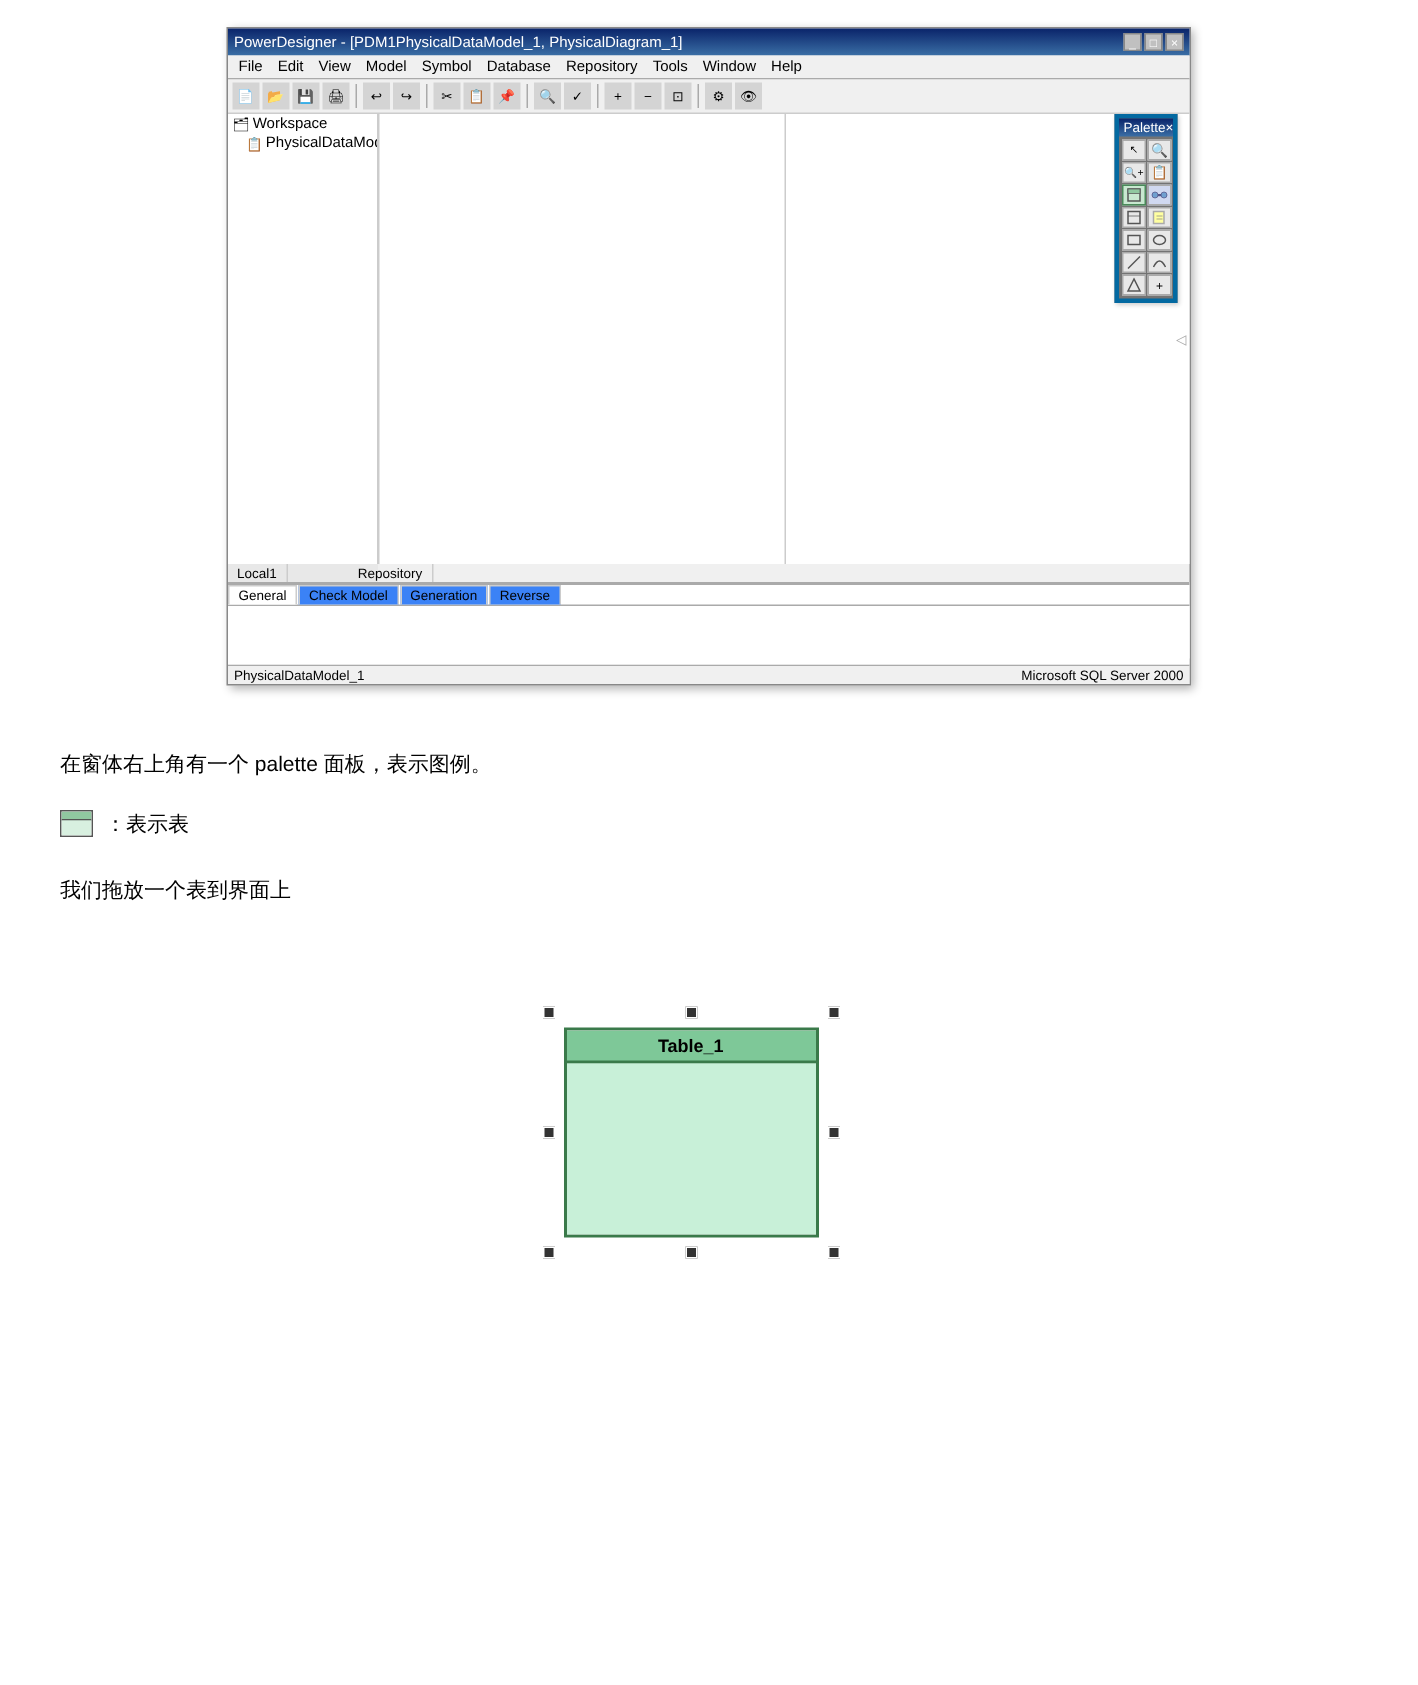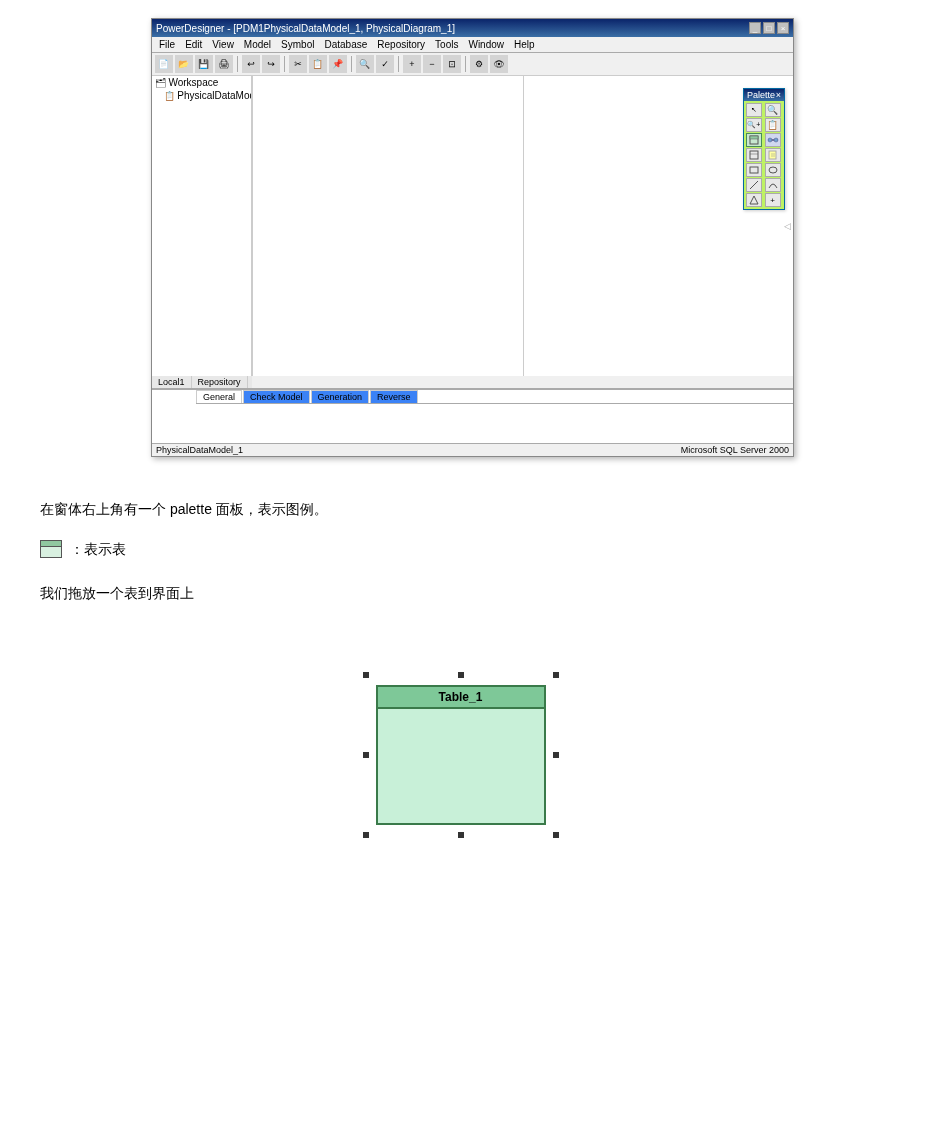--- a/index.html
+++ b/index.html
@@ -129,25 +129,25 @@
       left: 50%;
       top: 0;
       bottom: 0;
       width: 1px;
       background: #ccc;
     }
 
     
     .palette {
       position: absolute;
-      top: 12px;
+      top: 0;
       right: 8px;
       width: 42px;
-      background: #bef264;
-      border: 1px solid #0369a1;
+      background: #737373;
+      border: 3px solid #0369a1;
       box-shadow: 1px 1px 3px rgba(0,0,0,0.2);
       font-size: 9px;
     }
     .palette-title {
       background: linear-gradient(to bottom, #0a246a, #3a6ea5);
       color: #fff;
       padding: 1px 3px;
       display: flex;
       justify-content: space-between;
       align-items: center;
@@ -175,21 +175,20 @@
     .bottom-panel {
       height: 55px;
       background: #fff;
       border-top: 2px solid #aaa;
       position: relative;
     }
     .bottom-tabs {
       display: flex;
       border-bottom: 1px solid #aaa;
       font-size: 9px;
-      margin-left: 44px;
     }
     .btab {
       padding: 1px 6px;
       border: 1px solid #ccc;
       border-bottom: none;
       margin-right: 1px;
       cursor: pointer;
       background: #3b82f6;
     }
     .btab.active { background: #fff; }
@@ -452,21 +451,21 @@
               </svg>
           </div>
           <div class="palette-btn" style="font-size:8px;">+</div>
         </div>
       </div>
 
       <div style="position:absolute; right:2px; top:50%; transform:translateY(-50%); font-size:9px; color:#aaa;">◁</div>
     </div>
   </div>
 
-  <div class="sidebar-tabs" style="width:100px; margin-top:-1px;">
+  <div class="sidebar-tabs" style="width:100px; margin-top:-1px;gap:41px;">
     <div class="stab">Local1</div>
     <div class="stab">Repository</div>
   </div>
 
   <div class="bottom-panel">
     <div class="bottom-tabs">
       <div class="btab active">General</div>
       <div class="btab">Check Model</div>
       <div class="btab">Generation</div>
       <div class="btab">Reverse</div>

